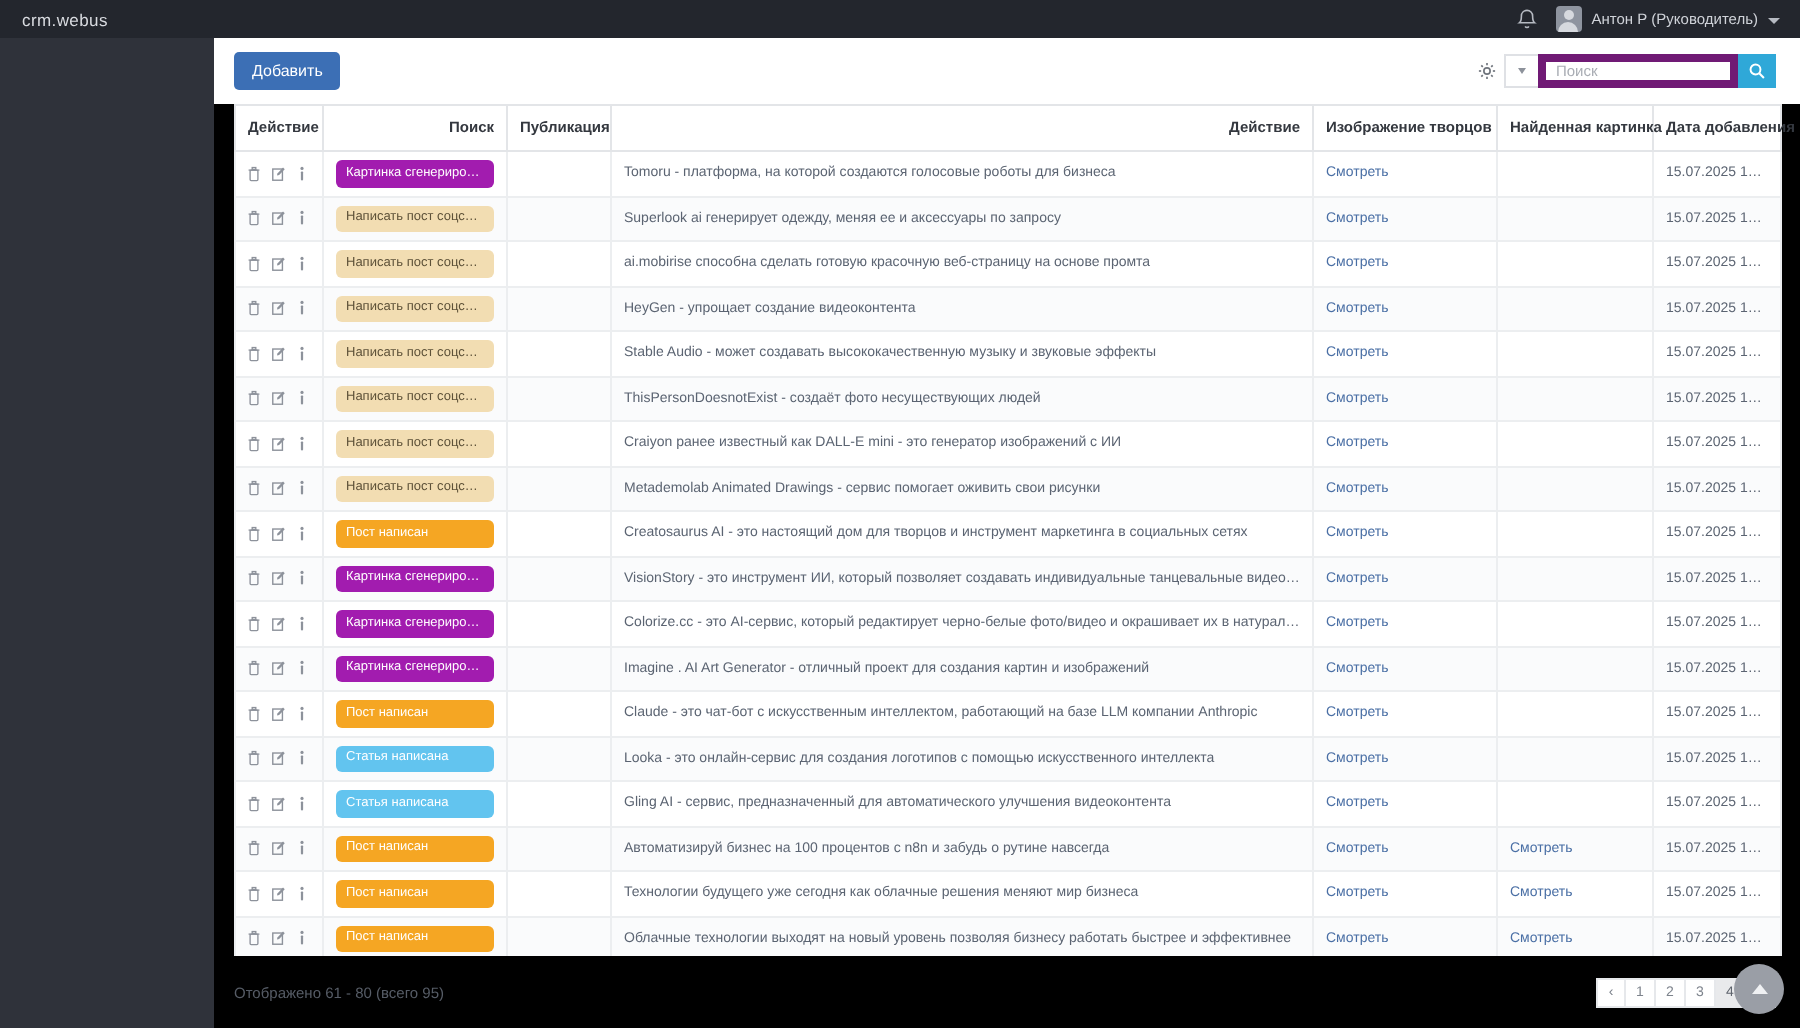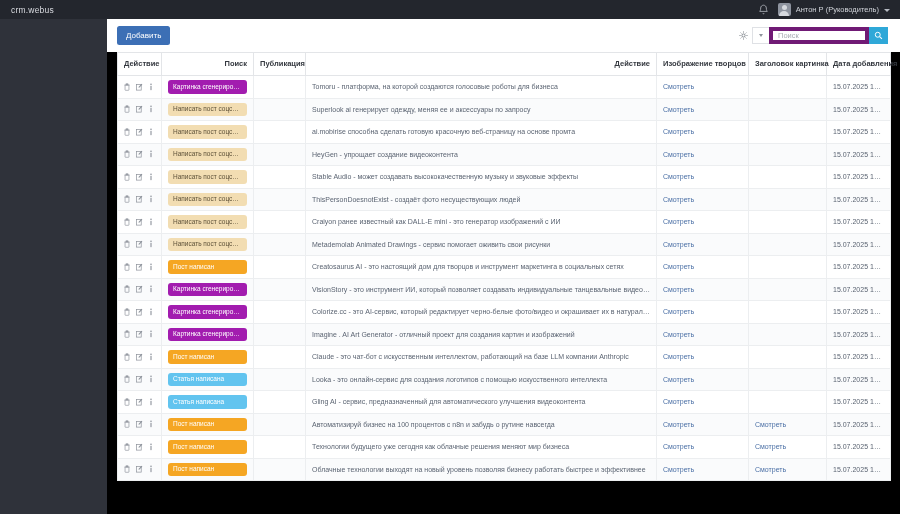--- a/index.html
+++ b/index.html
@@ -248,21 +248,21 @@
 
     <div class="table-wrap">
       <table>
         <thead>
           <tr>
             <th class="c-act">Действие</th>
             <th class="c-stat">Поиск</th>
             <th class="c-pub">Публикация</th>
             <th class="c-title">Действие</th>
             <th class="c-img">Изображение творцов</th>
-            <th class="c-found">Заголовок картинка</th>
+            <th class="c-found">Найденная картинка</th>
             <th class="c-date">Дата добавления</th>
           </tr>
         </thead>
         <tbody id="tbody">
             <tr>
               <td class="c-act">
                 <div class="actions">
                   <span class="act-ico"><svg width="6" height="8" viewBox="0 0 8 10">
                       <rect x="1.4" y="2.4" width="5.2" height="7" rx="0.7" fill="none" stroke="#8d929b" stroke-width="0.9"></rect>
                       <line x1="0.4" y1="2.4" x2="7.6" y2="2.4" stroke="#8d929b" stroke-width="0.9"></line>
@@ -743,15 +743,29 @@
               <td class="c-pub"></td>
               <td class="c-title title-cell">Облачные технологии выходят на новый уровень позволяя бизнесу работать быстрее и эффективнее</td>
               <td class="c-img"><span class="lnk">Смотреть</span></td>
               <td class="c-found"><span class="lnk">Смотреть</span></td>
               <td class="c-date date-cell">15.07.2025 17:01</td>
             </tr>
           </tbody>
       </table>
     </div>
 
+    <div class="footer">
+      <span class="count-text">Отображено 61 - 80 (всего 95)</span>
+      <div class="pager" id="pager">
+          <span class="pg">‹</span>
+          <span class="pg">1</span>
+          <span class="pg">2</span>
+          <span class="pg">3</span>
+          <span class="pg active">4</span>
+          <span class="pg">5</span>
+        </div>
+      <div class="scroll-top">
+        <span class="arw"></span>
+      </div>
+    </div>
 
   </div>
 </div>
 
 </body></html>

